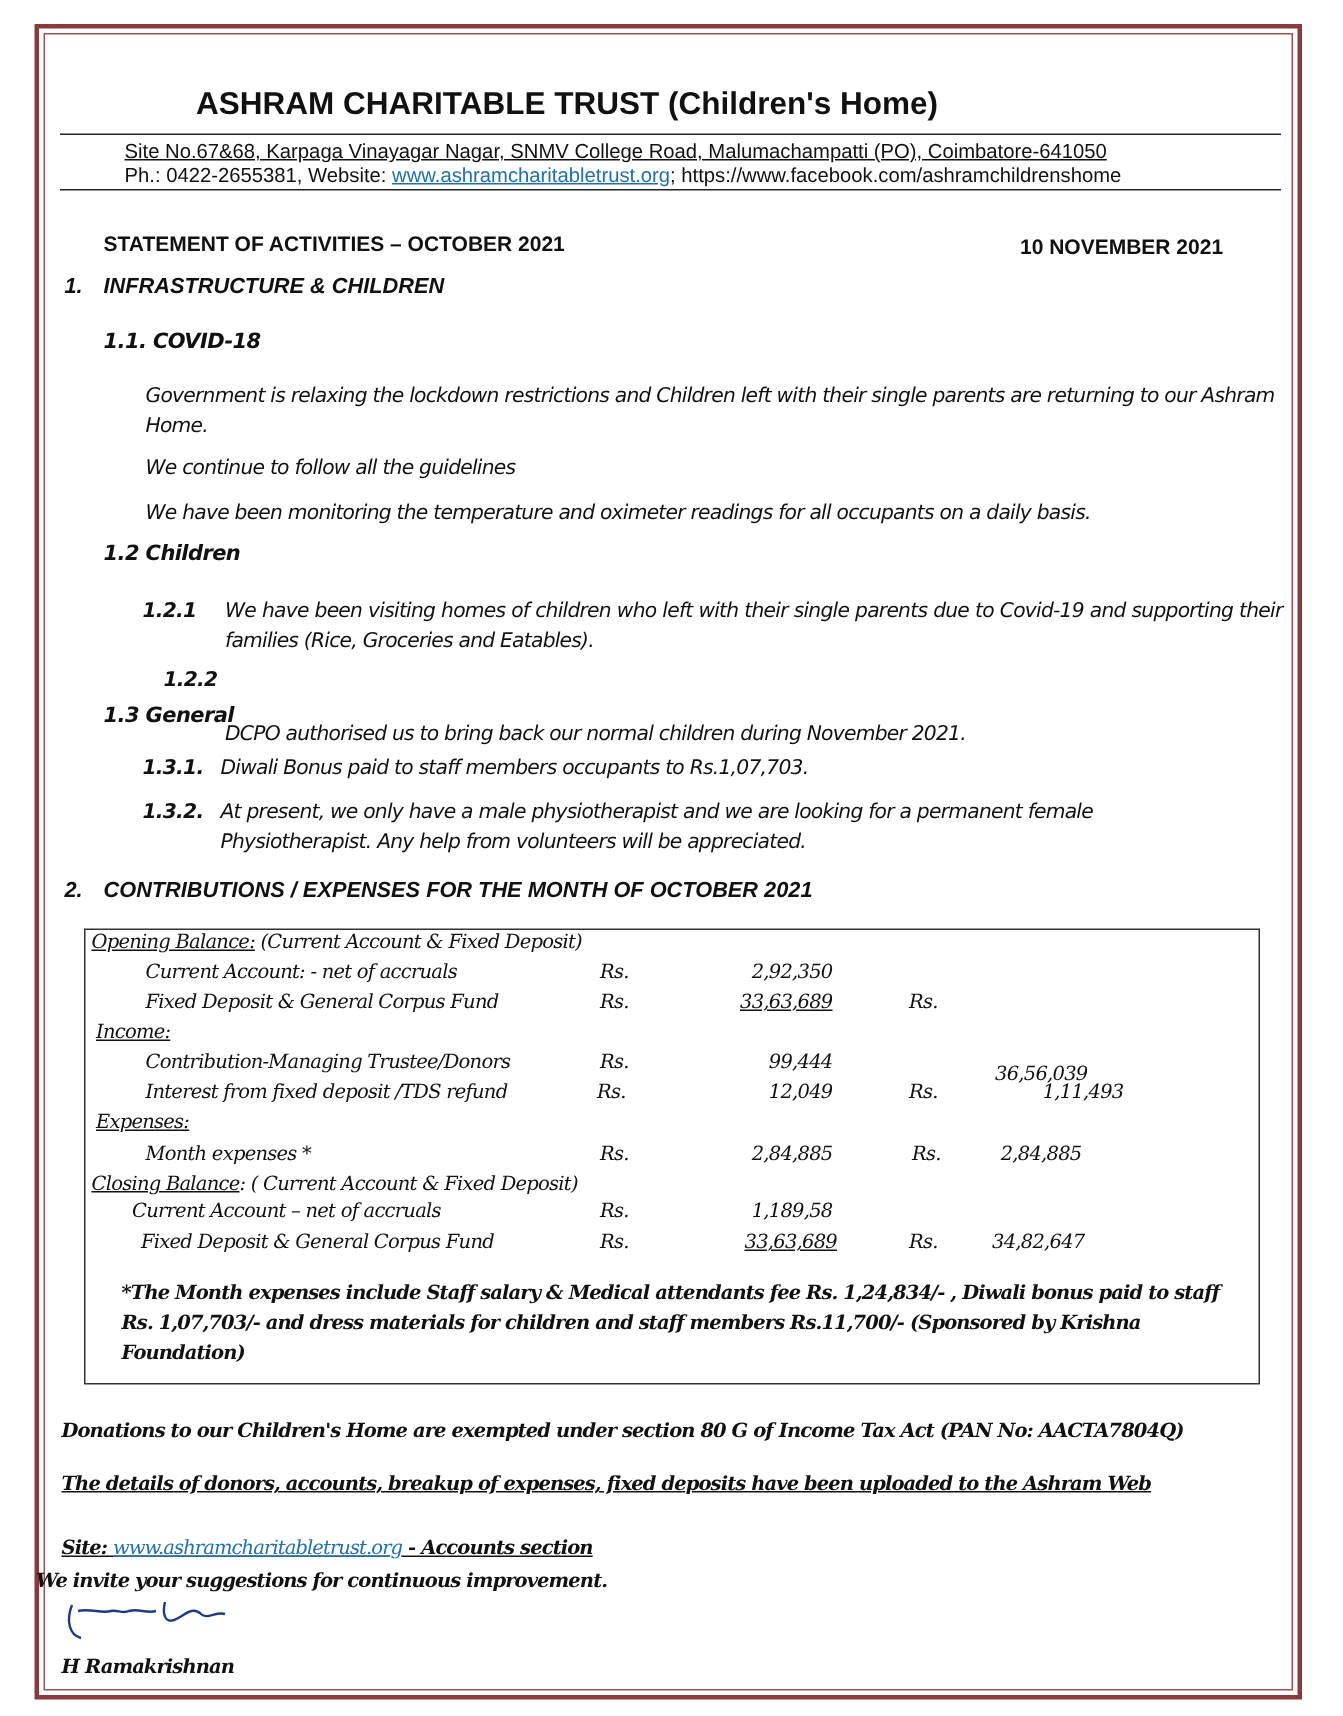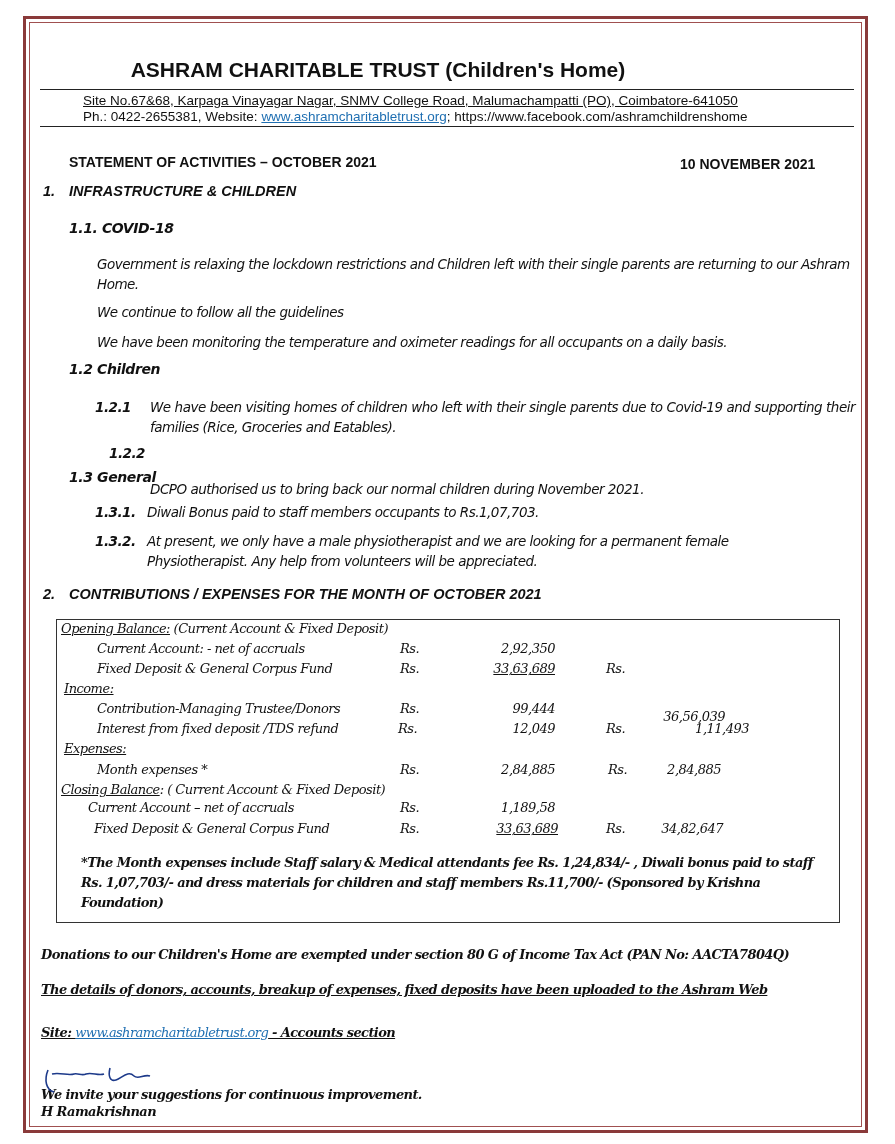--- a/index.html
+++ b/index.html
@@ -106,18 +106,18 @@
 <div class="abs serif" style="left:400px; top:821px;">Rs.</div>
 <div class="abs serif right u" style="left:458px; top:821px; width:100px;">33,63,689</div>
 <div class="abs serif" style="left:606px; top:821px;">Rs.</div>
 <div class="abs serif right" style="left:623px; top:821px; width:100px;">34,82,647</div>
 
 <div class="abs foot" style="left:81px; top:853px; width:740px; line-height:20px;">*The Month expenses include Staff salary &amp; Medical attendants fee Rs. 1,24,834/- , Diwali bonus paid to staff Rs. 1,07,703/- and dress materials for children and staff members Rs.11,700/- (Sponsored by Krishna Foundation)</div>
 
 <div class="abs foot" style="left:41px; top:947px;">Donations to our Children's Home are exempted under section 80 G of Income Tax Act (PAN No: AACTA7804Q)</div>
 <div class="abs foot u" style="left:41px; top:982px;">The details of donors, accounts, breakup of expenses, fixed deposits have been uploaded to the Ashram Web</div>
 <div class="abs foot u" style="left:41px; top:1013px;margin-top:12px;"><span>Site: </span><a class="link" style="font-weight:normal;">www.ashramcharitabletrust.org</a><span> - Accounts section</span></div>
-<div class="abs foot" style="left:41px; top:1047px;margin-top:40px;">We invite your suggestions for continuous improvement.</div>
+<div class="abs foot" style="left:24px; top:1047px;">We invite your suggestions for continuous improvement.</div>
 
 <svg class="abs sig" width="140" height="40" viewBox="0 0 140 40">
   <path d="M8 8 C4 18, 6 28, 14 30 M12 12 C20 10, 28 14, 34 12 C38 11, 42 14, 46 12 C52 10, 58 14, 64 12 M70 6 C68 14, 70 20, 76 18 C82 16, 88 8, 94 14 C98 18, 104 12, 110 14" stroke="#1d3a8a" stroke-width="1.6" fill="none"></path>
 </svg>
 <div class="abs foot" style="left:41px; top:1104px;">H Ramakrishnan</div>
 
 </body></html>

